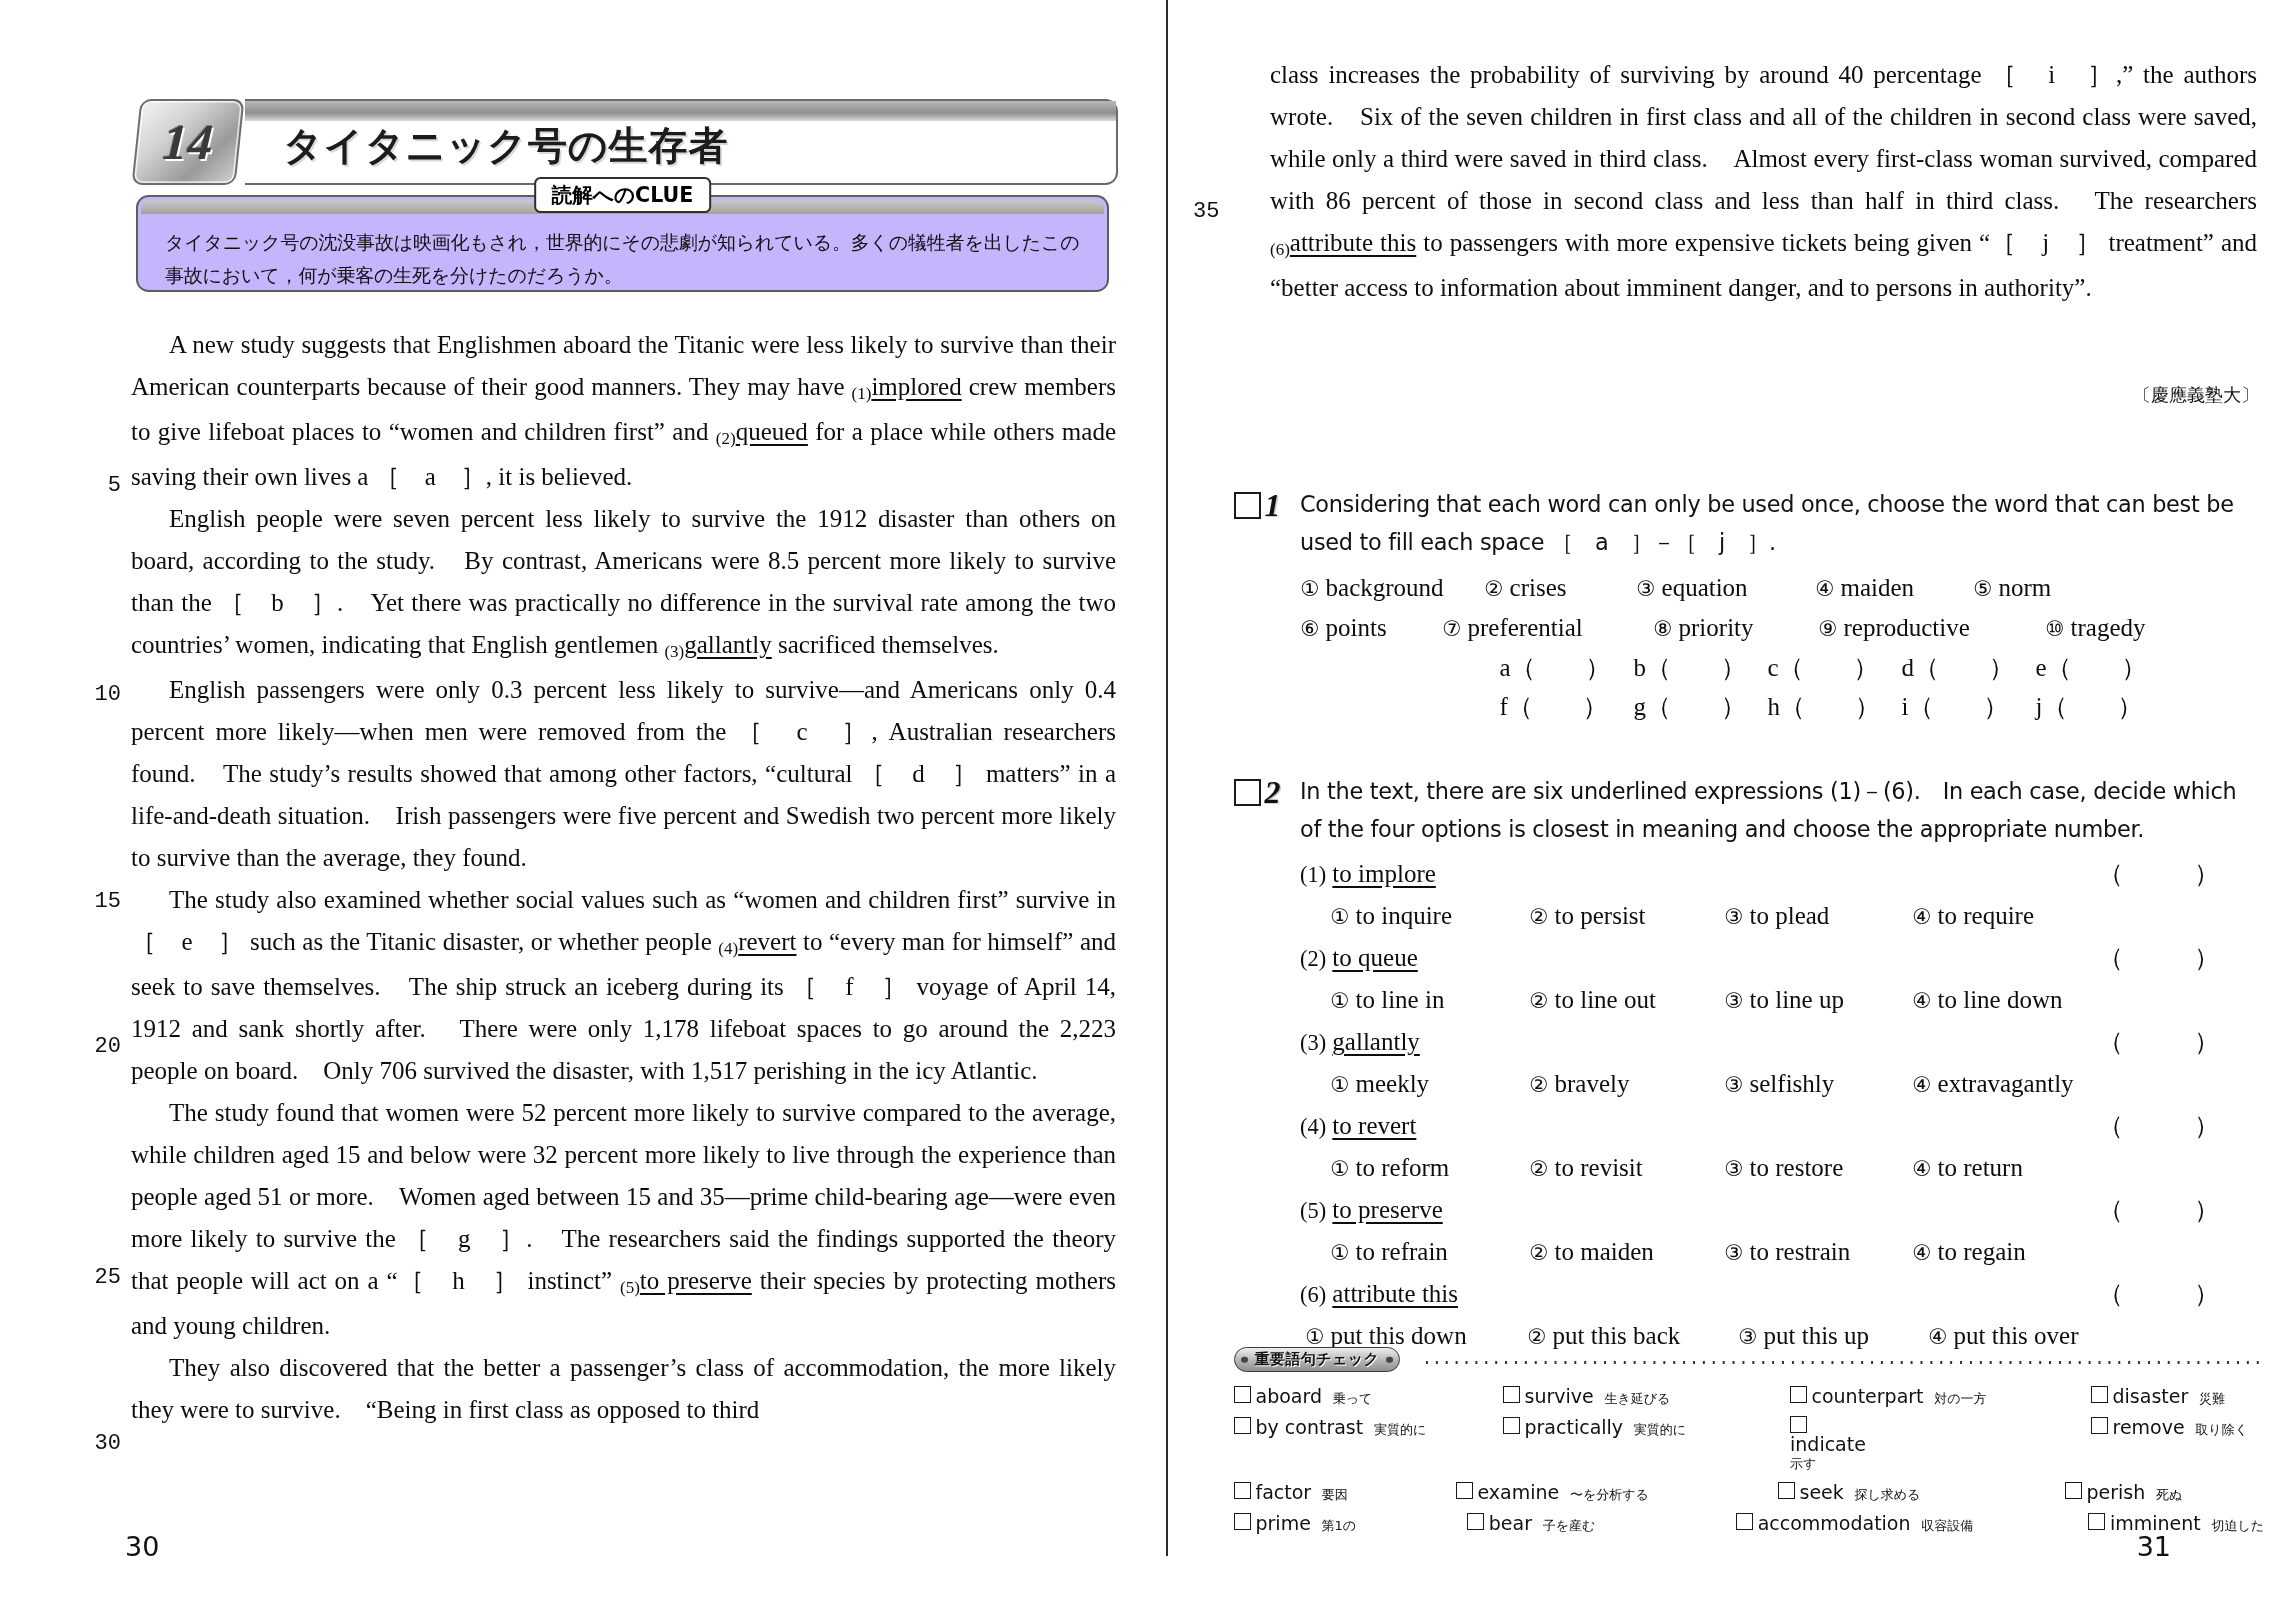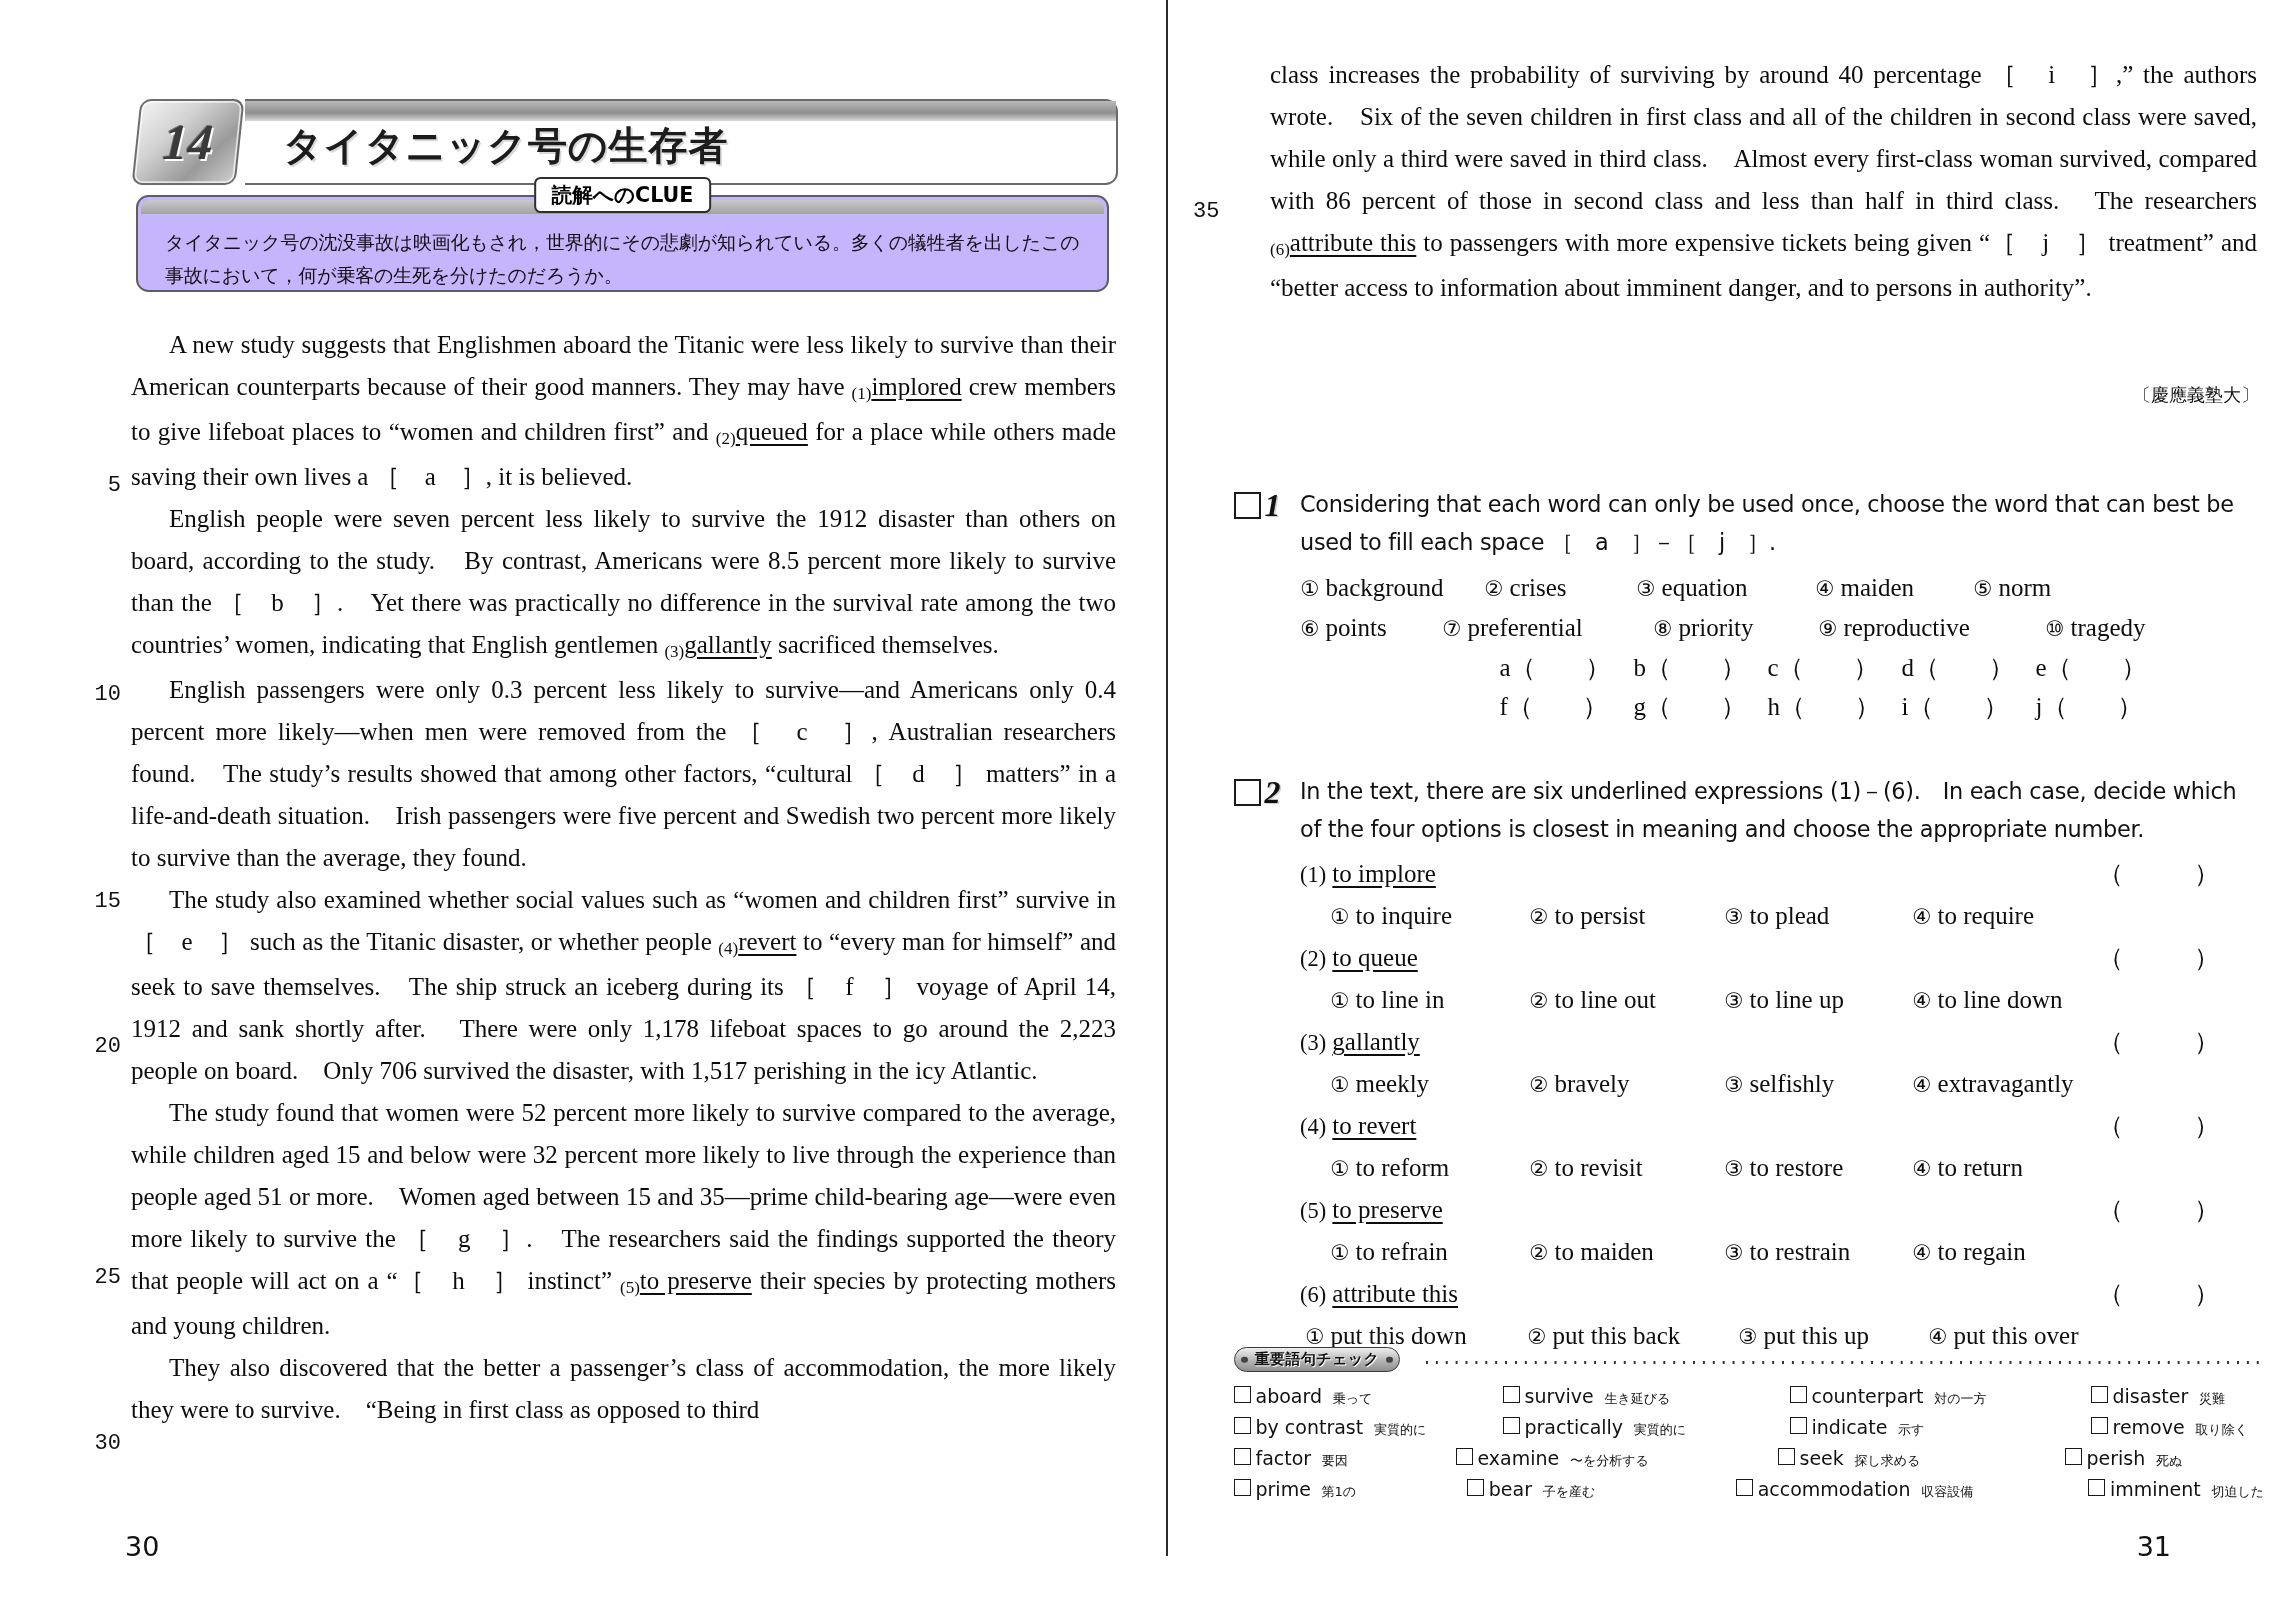--- a/index.html
+++ b/index.html
@@ -381,21 +381,21 @@
         <span class="vocab-item" style="width:269px;">
             <span class="box"></span>
             <span class="en">by contrast</span>
             <span class="ja">実質的に</span>
           </span>
         <span class="vocab-item" style="width:287px;">
             <span class="box"></span>
             <span class="en">practically</span>
             <span class="ja">実質的に</span>
           </span>
-        <span class="vocab-item" style="width:301px;">
+        <span class="vocab-item" style="width:301px;flex-direction:column;">
             <span class="box"></span>
             <span class="en">indicate</span>
             <span class="ja">示す</span>
           </span>
         <span class="vocab-item">
             <span class="box"></span>
             <span class="en">remove</span>
             <span class="ja">取り除く</span>
           </span>
       </div>

